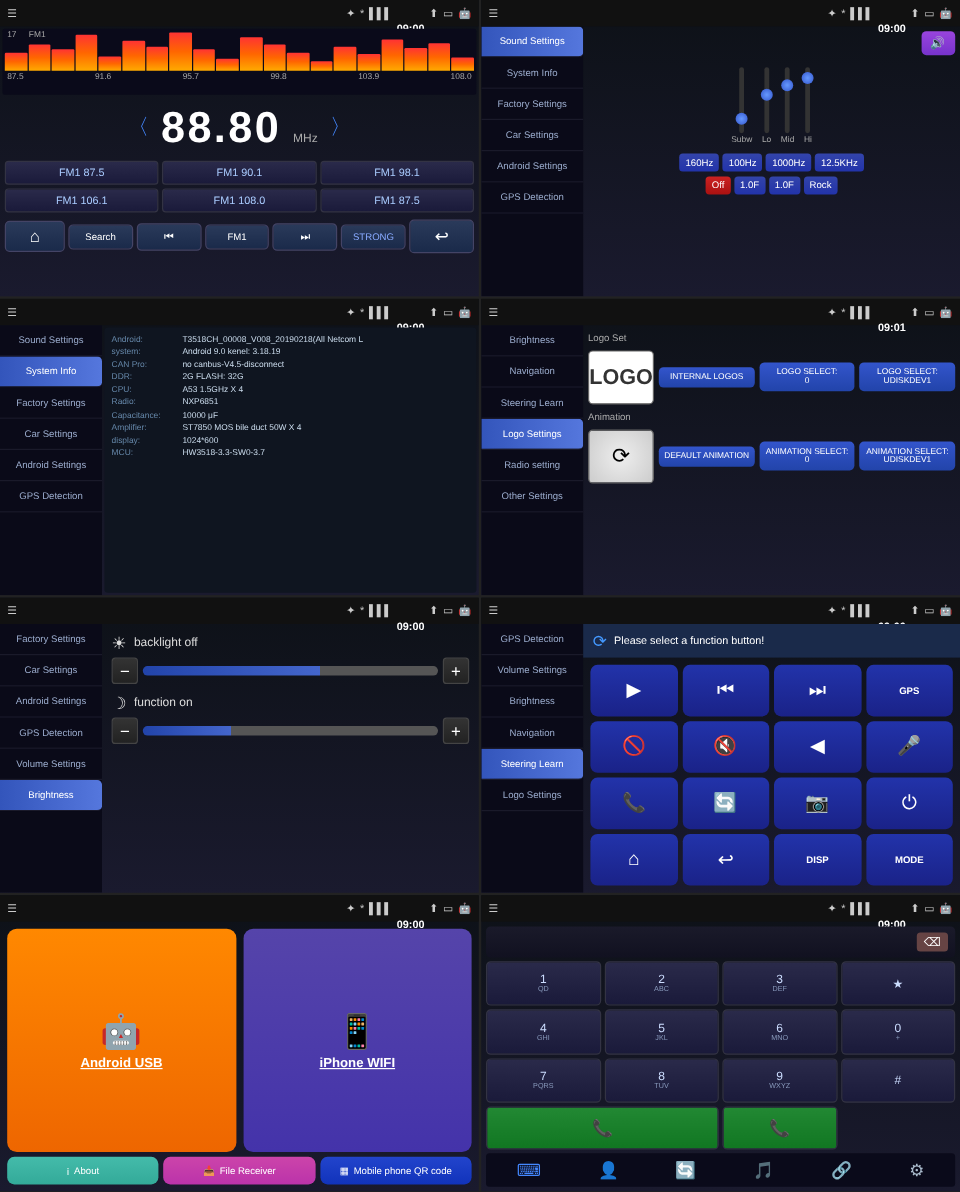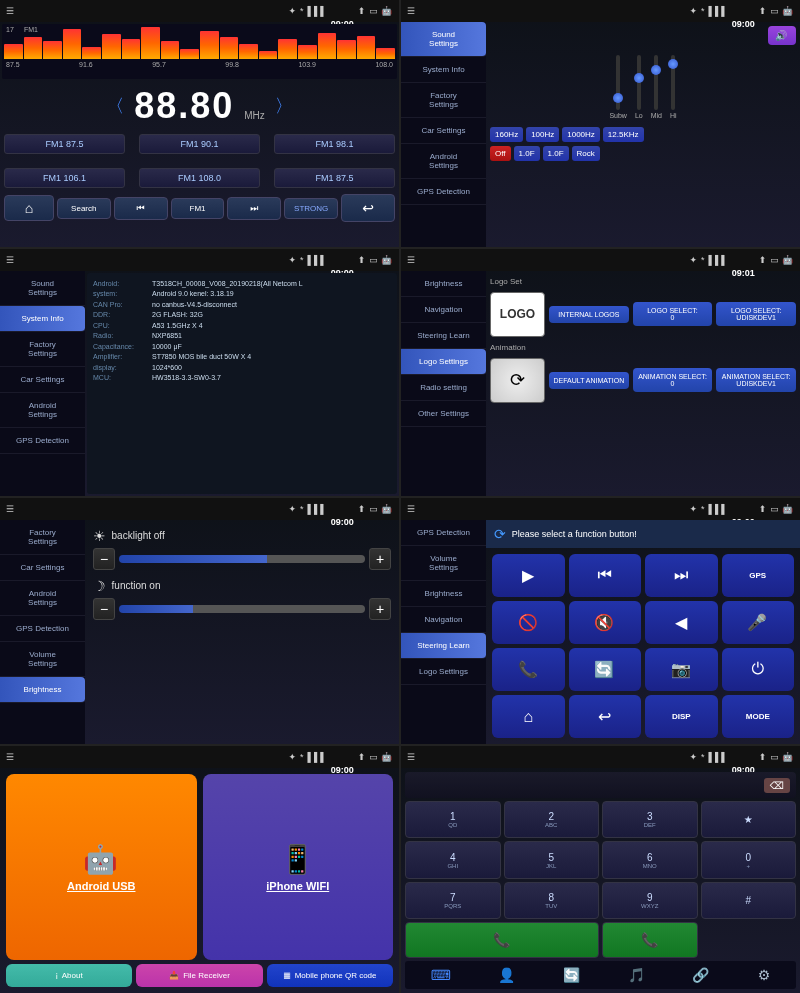--- a/index.html
+++ b/index.html
@@ -84,21 +84,21 @@
     .freq-number {
       font-size: 36px;
       color: #fff;
       font-weight: bold;
       letter-spacing: 2px;
     }
     .freq-unit { font-size: 10px; color: #aaa; align-self: flex-end; margin-bottom: 6px; }
     .preset-grid {
       display: grid;
       grid-template-columns: 1fr 1fr 1fr;
-      gap: 14px;
+      gap: 3px;
       padding: 3px 4px;
     }
     .preset-btn {
       background: linear-gradient(180deg, #2a2a4a, #1a1a3a);
       border: 1px solid #334;
       border-radius: 3px;
       color: #aaccff;
       font-size: 9px;
       text-align: center;
       padding: 4px 2px;
@@ -161,21 +161,21 @@
       background: radial-gradient(circle, #6699ff, #3355cc);
       border-radius: 50%;
       position: absolute;
       left: -3px;
     }
     .eq-label { font-size: 7px; color: #aaa; }
     .eq-buttons-row {
       display: flex;
       gap: 3px;
       flex-wrap: wrap;
-      justify-content: flex-start;
+      justify-content: center;
     }
     .eq-btn {
       background: linear-gradient(180deg, #3344aa, #2233aa);
       border: none;
       border-radius: 3px;
       color: #fff;
       font-size: 8px;
       padding: 3px 5px;
       cursor: pointer;
     }
@@ -235,21 +235,21 @@
       align-items: center;
     }
     .logo-box {
       width: 55px;
       height: 45px;
       background: #fff;
       border-radius: 4px;
       display: flex;
       align-items: center;
       justify-content: center;
-      font-size: 12px;
+      font-size: 18px;
       font-weight: bold;
       color: #333;
       border: 1px solid #666;
     }
     .logo-option-btn {
       flex: 1;
       background: linear-gradient(180deg, #3355cc, #2244aa);
       border-radius: 4px;
       color: #fff;
       font-size: 7px;
@@ -432,21 +432,21 @@
     }
     .dial-bottom-icon.active { color: #4488ff; }
 
     
     .left-sidebar {
       width: 85px;
       background: #0a0a18;
       flex-shrink: 0;
     }
     .left-sidebar-item {
-      padding: 8px 16px;
+      padding: 8px 0;
       font-size: 8px;
       color: #9aabcc;
       border-bottom: 1px solid #1a1a2a;
       text-align: center;
       cursor: pointer;
     }
     .left-sidebar-item.active {
       background: linear-gradient(90deg, #3355bb, #5577dd);
       color: #fff;
       border-radius: 0 4px 4px 0;

